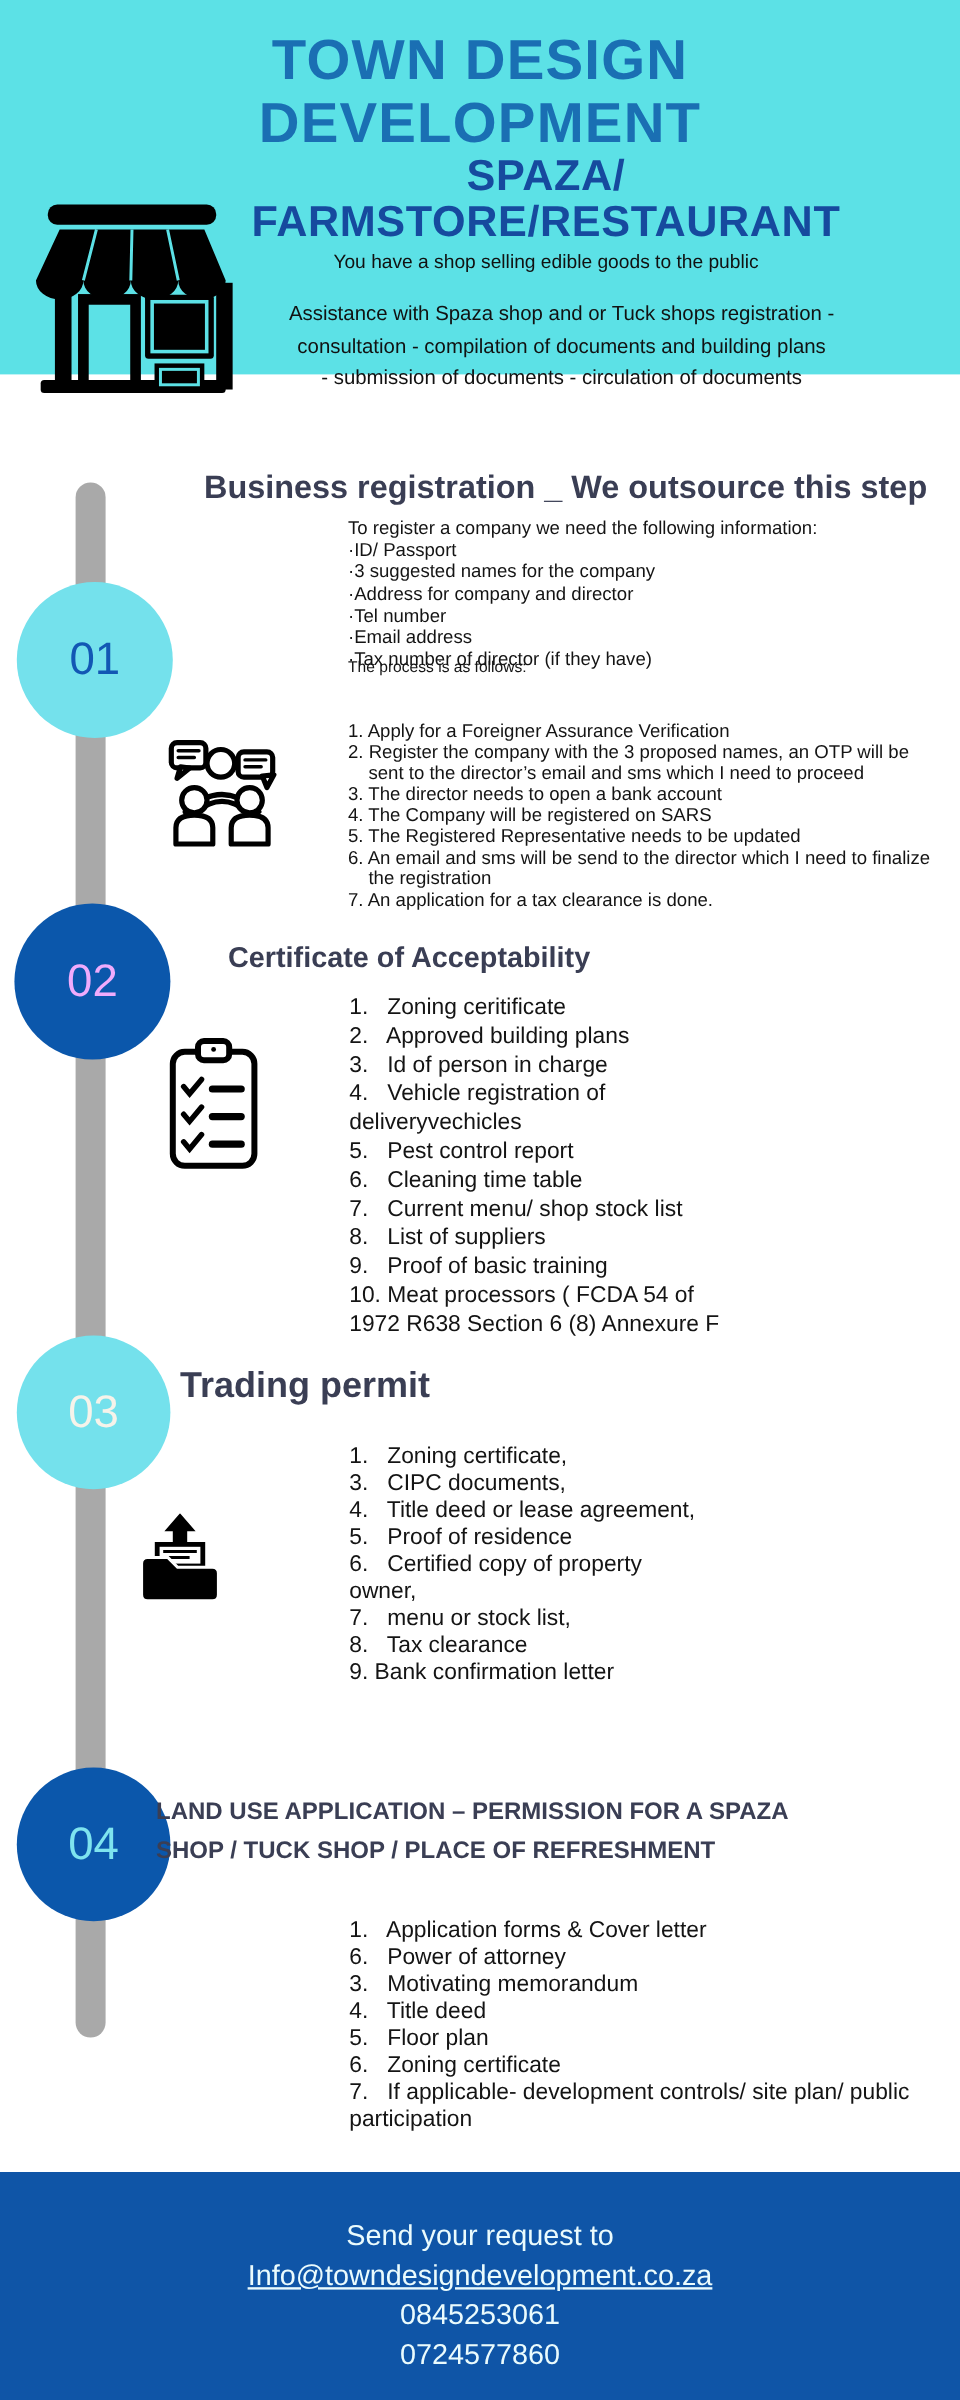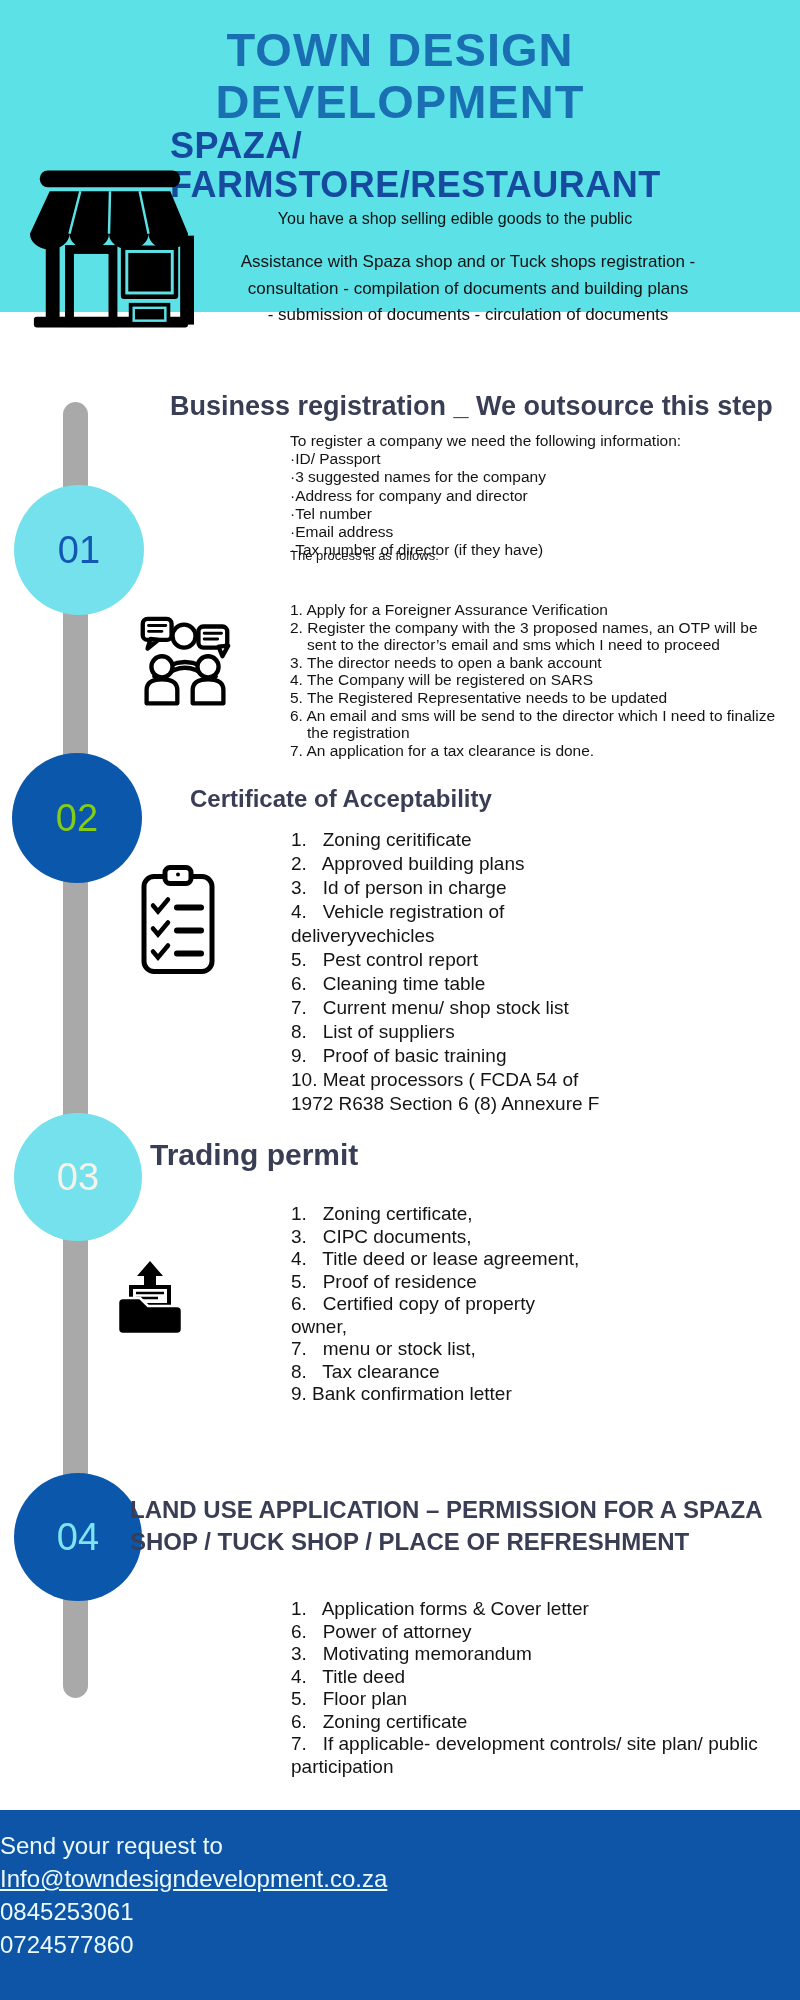--- a/index.html
+++ b/index.html
@@ -3,43 +3,43 @@
 <meta charset="utf-8">
 <style>
   html,body{margin:0;padding:0;background:#ffffff;}
   .canvas{position:relative;width:800px;height:2000px;background:#ffffff;overflow:hidden;
           font-family:"Liberation Sans",sans-serif;color:#141414;}
 
   
   .header{position:absolute;left:0;top:0;width:800px;height:312px;background:#5ce1e6;}
   .title{position:absolute;left:0;top:24px;width:800px;text-align:center;
          font-weight:bold;font-size:47px;line-height:52px;color:#1a6fb3;letter-spacing:1px;}
-  .subtitle{position:absolute;left:170px;top:126px;width:570px;text-align:left;
+  .subtitle{position:absolute;left:170px;top:126px;width:570px;text-align:center;
             font-weight:bold;font-size:36px;line-height:39px;color:#164a9e;letter-spacing:.5px;}
   .tagline{position:absolute;left:170px;top:210px;width:570px;text-align:center;
            font-size:16px;color:#111;}
   .description{position:absolute;left:158px;top:249px;width:620px;text-align:center;
                font-size:17px;line-height:26.5px;color:#111;}
 
   
   .timeline{position:absolute;left:63px;top:402px;width:25px;height:1296px;
             background:#a9a9a9;border-radius:13px;}
   .circle{position:absolute;border-radius:50%;display:flex;align-items:center;justify-content:center;
           font-weight:normal;font-size:38px;}
   .c1{left:14px;top:485px;width:130px;height:130px;background:#74e1ec;color:#1257b4;}
-  .c2{left:12px;top:753px;width:130px;height:130px;background:#0b57ab;color:#84cc16;}
+  .c2{left:12px;top:753px;width:130px;height:130px;background:#0b57ab;color:#f0abfc;}
   .c3{left:14px;top:1113px;width:128px;height:128px;background:#74e1ec;color:#f6f3ea;}
   .c4{left:14px;top:1473px;width:128px;height:128px;background:#0b57ab;color:#7ee4ef;}
 
   
   .step-heading{position:absolute;font-weight:bold;color:#3a3e54;text-align:left;}
   .h1{left:170px;top:391px;width:625px;font-size:27px;white-space:nowrap;}
   .h2{left:190px;top:785px;width:590px;font-size:24px;}
   .h3{left:150px;top:1138px;width:550px;font-size:30px;}
-  .h4{left:130px;top:1494px;width:670px;font-size:24px;line-height:32px;}
+  .h4{left:130px;top:1494px;width:670px;font-size:20px;line-height:32px;}
 
   .intro{position:absolute;left:290px;top:432px;width:500px;font-size:15.5px;line-height:18.2px;}
   .intro-line{white-space:pre-wrap;}
   .process-label{position:absolute;left:290px;top:548px;font-size:13px;}
   .process{position:absolute;left:290px;top:601px;width:490px;font-size:15.5px;line-height:17.6px;}
   .process-item{padding-left:17px;text-indent:-17px;}
 
   .step-list{position:absolute;left:291px;width:480px;font-size:19px;}
   .l2{top:828px;line-height:24px;}
   .l3{top:1203px;line-height:22.5px;}
@@ -48,21 +48,21 @@
 
   
   .icon{position:absolute;}
   .storefront{left:26px;top:162px;}
   .people{left:137px;top:612px;}
   .clipboard{left:139px;top:864px;}
   .folderup{left:113px;top:1261px;}
 
   
   .footer{position:absolute;left:0;top:1810px;width:800px;height:190px;background:#0f55a7;
-          color:#eafbfd;text-align:left;font-size:24px;line-height:33px;padding-top:19px;
+          color:#eafbfd;text-align:center;font-size:24px;line-height:33px;padding-top:37px;
           box-sizing:border-box;}
   .footer a{color:#eafbfd;text-decoration:underline;}
 </style>
 </head>
 <body>
 
 <div class="canvas">
 
   <div class="header">
     <div class="title">

